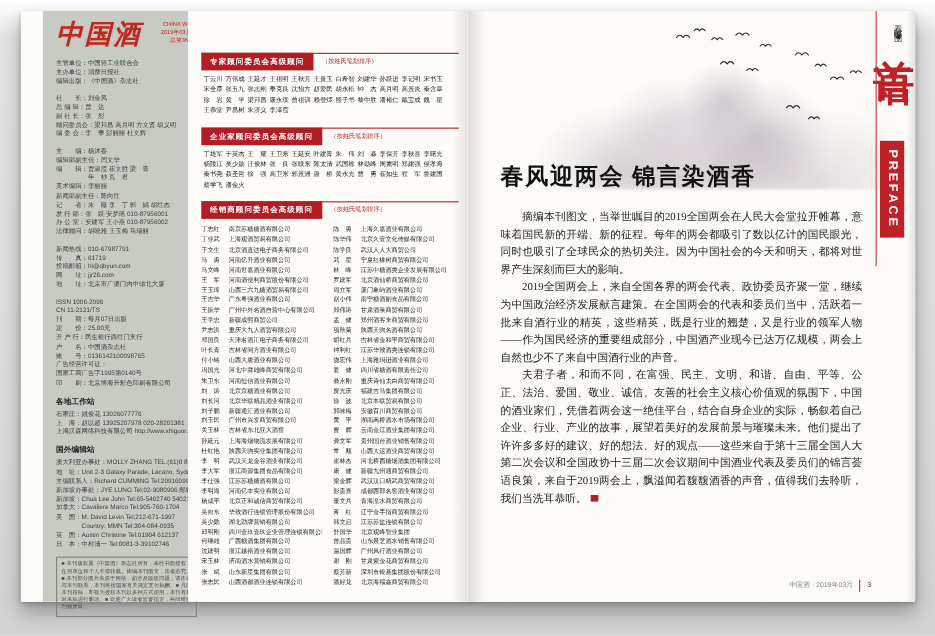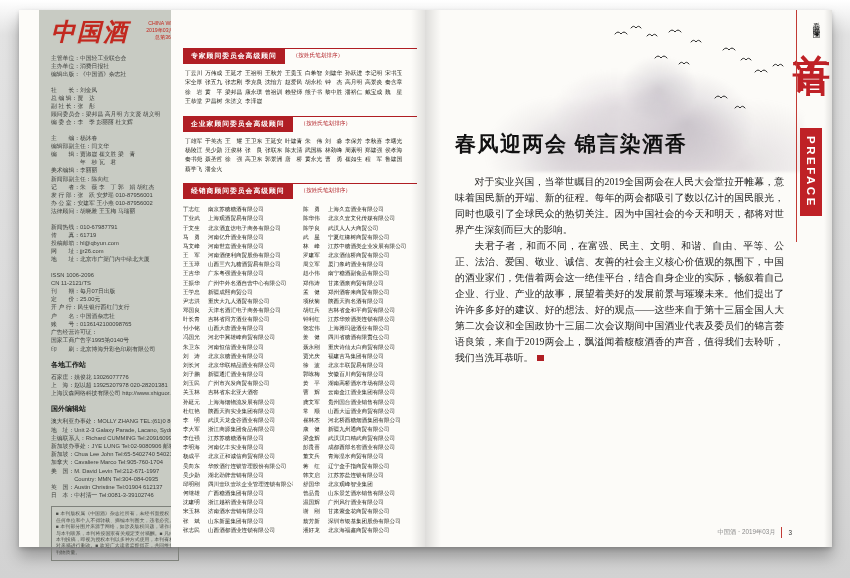--- a/index.html
+++ b/index.html
@@ -91,21 +91,21 @@
     position:absolute;right:2px;top:14px;z-index:3;
     writing-mode:vertical-rl;font-family:"Liberation Serif",serif;font-weight:bold;
     font-size:37px;line-height:1;color:#bf2126;letter-spacing:6px;
   }
   .preface-tag{
     position:absolute;right:10px;top:118px;z-index:6;
     background:#bf2126;color:#ffffff;
     writing-mode:vertical-rl;font-size:11.5px;font-weight:bold;letter-spacing:2.5px;
     padding:8px 5px;
   }
-  .article{position:absolute;left:30px;right:48px;top:120px;z-index:3;}
+  .article{position:absolute;left:30px;right:48px;top:136px;z-index:3;}
   .title{
     font-size:21px;font-weight:bold;color:#111;letter-spacing:1.5px;
     margin:0 0 16px 0;font-family:"Liberation Sans",sans-serif;
   }
   .para{
     margin:0;font-family:"Liberation Serif",serif;
     font-size:9.8px;line-height:16px;color:#222;
     text-align:justify;text-indent:2em;
   }
   .paras .para:last-child::after{
@@ -581,21 +581,22 @@
     </div>
 
     <div class="vtitle">首语</div>
 
     <div class="preface-tag">PREFACE</div>
 
     <article class="article">
       <h1 class="title">春风迎两会  锦言染酒香</h1>
       <div class="paras">
 
-      <p class="para">对于实业兴国，当举世瞩目的2019全国两会在人民大会堂拉开帷幕，意味着国民新的开端、新的征程。每年的两会都吸引了数以亿计的国民眼光，同时也吸引了全球民众的热切关注。因为中国社会的今天和明天，都将对世界产生深刻而巨大的影响。</p>
+      <p class="para">摘编本刊图文，当举世瞩目的2019全国两会在人民大会堂拉开帷幕，意味着国民新的开端、新的征程。每年的两会都吸引了数以亿计的国民眼光，同时也吸引了全球民众的热切关注。因为中国社会的今天和明天，都将对世界产生深刻而巨大的影响。</p>
+          <p class="para">2019全国两会上，来自全国各界的两会代表、政协委员齐聚一堂，继续为中国政治经济发展献言建策。在全国两会的代表和委员们当中，活跃着一批来自酒行业的精英，这些精英，既是行业的翘楚，又是行业的领军人物——作为国民经济的重要组成部分，中国酒产业现今已达万亿规模，两会上自然也少不了来自中国酒行业的声音。</p>
           <p class="para">夫君子者，和而不同，在富强、民主、文明、和谐、自由、平等、公正、法治、爱国、敬业、诚信、友善的社会主义核心价值观的氛围下，中国的酒业家们，凭借着两会这一绝佳平台，结合自身企业的实际，畅叙着自己企业、行业、产业的故事，展望着美好的发展前景与璀璨未来。他们提出了许许多多好的建议、好的想法、好的观点——这些来自于第十三届全国人大第二次会议和全国政协十三届二次会议期间中国酒业代表及委员们的锦言荟语良策，来自于2019两会上，飘溢闻着馥馥酒香的声音，值得我们去聆听，我们当洗耳恭听。</p>
         </div>
 
     </article>
 
     <div class="footer">
       <span>中国酒 · 2019年03月</span>
       <span class="fdiv"></span>
       <span class="fnum">3</span>
     </div>

